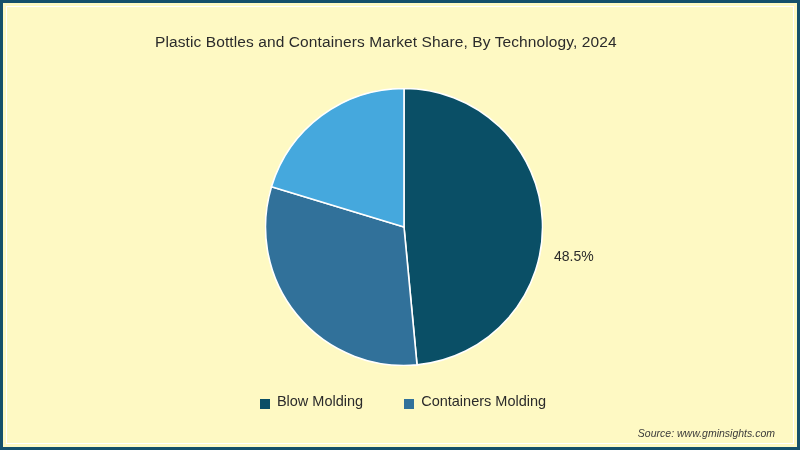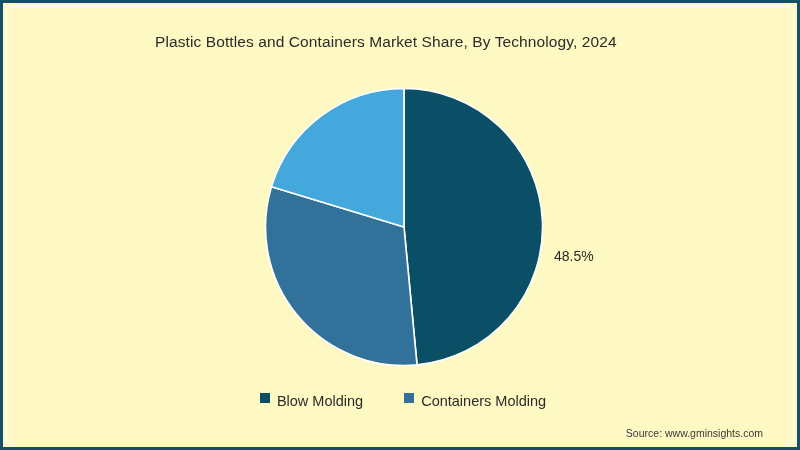--- a/index.html
+++ b/index.html
@@ -59,41 +59,42 @@
     left: 0;
     top: 390px;
     width: 800px;
     display: flex;
     justify-content: center;
     align-items: center;
     gap: 41px;
   }
   .legend-item {
     display: flex;
-    align-items: flex-start;
+    align-items: flex-end;
     gap: 7px;
     white-space: nowrap;
   }
   .legend-swatch {
     width: 10px;
     height: 10px;
     display: inline-block;
     flex: 0 0 auto;
   }
   .legend-label {
     font-size: 14.5px;
     color: #2b2b2b;
   }
   #source-note {
     position: absolute;
-    right: 34px;
+    right: 22px;
     top: 424px;
     font-size: 10.5px;
     color: #3a3a3a;
     white-space: nowrap;
+    font-style: italic;
   }
 </style>
 </head>
 <body>
 
 <div id="figure">
 
   <div id="inner-frame"></div>
 
   <div id="chart-title">Plastic Bottles and Containers Market Share, By Technology, 2024</div>

